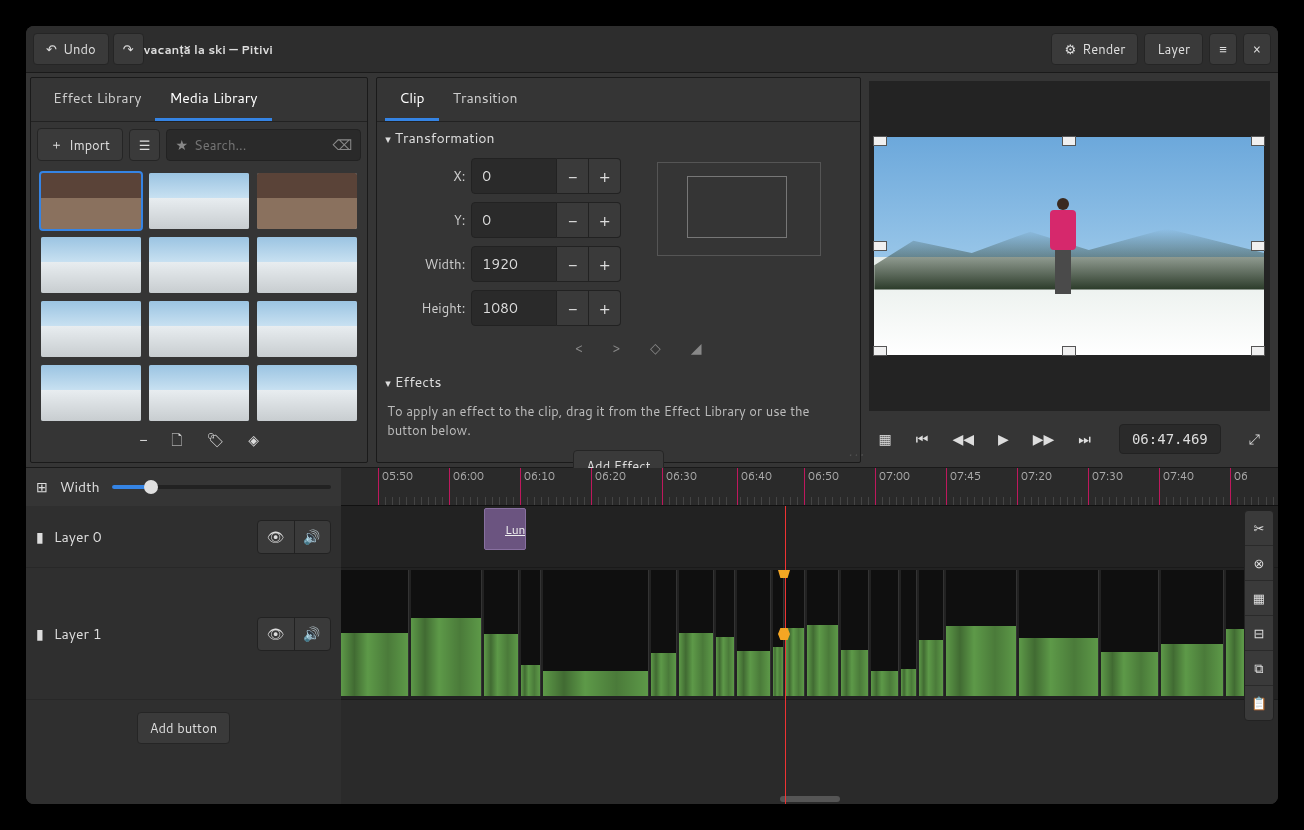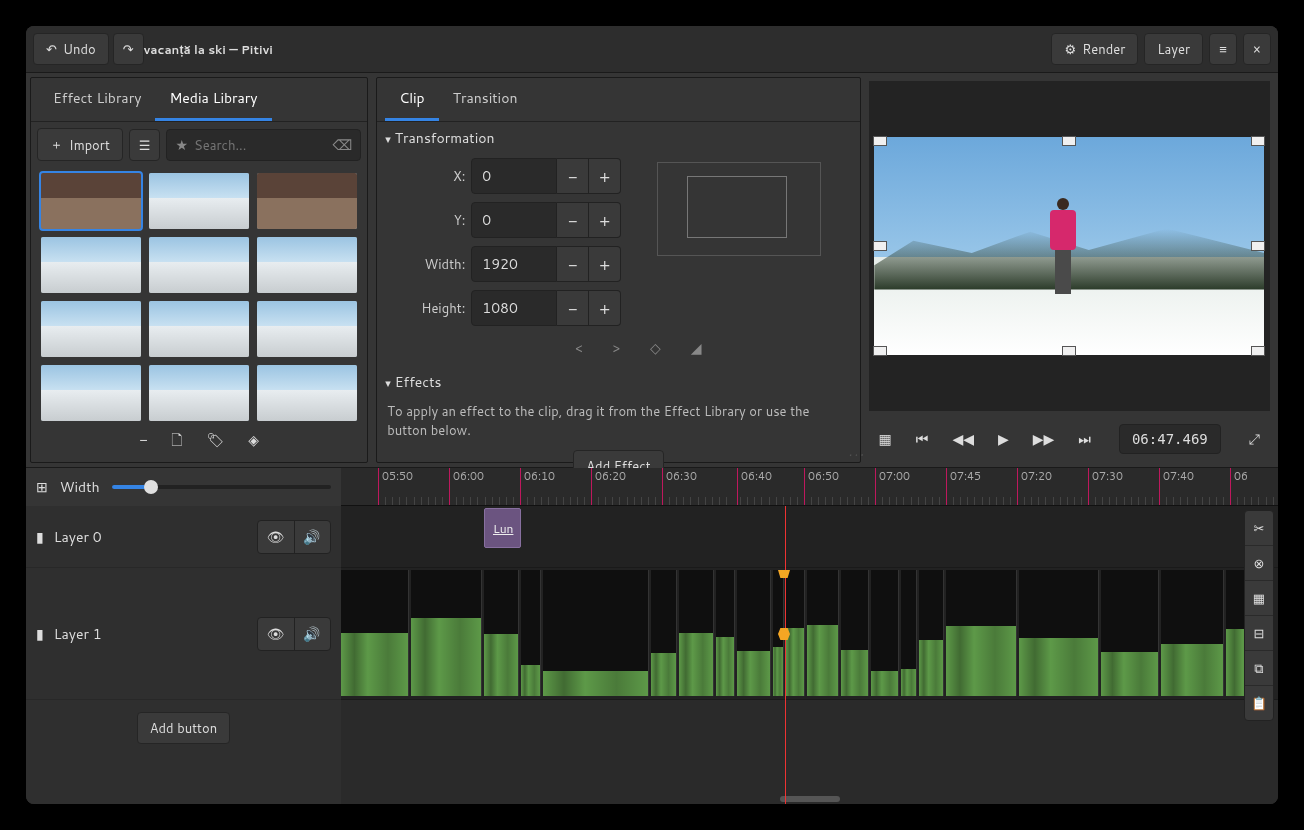--- a/index.html
+++ b/index.html
@@ -75,21 +75,21 @@
 .layer-hdr .name { flex:1; }
 .eye-btns { display:flex; background:#3a3a3a; border:1px solid #222; border-radius:4px;}
 .eye-btns .eb { padding:6px 9px; cursor:pointer; color:#ddd;}
 .eye-btns .eb.muted { color:#666;}
 .eye-btns .eb:first-child { border-right:1px solid #222;}
 .addlayer-row { padding:12px; display:flex; justify-content:center;}
 .tracks-col { flex:1; position:relative; background:#2a2a2a; overflow:hidden;}
 .track { position:absolute; left:0; right:0; background:#222; border-bottom:1px solid #1a1a1a;}
 .track.t0 { top:0; height:62px; }
 .track.t1 { top:62px; height:132px; }
-.clip0 { position:absolute; top:2px; height:40px; left:143px; width:37px; background:#6b5480; border:1px solid #8870a0; color:#eee; font-size:12px; padding:8px; overflow:hidden; border-radius:2px; display:flex; align-items:center;text-decoration:underline;}
+.clip0 { position:absolute; top:2px; height:40px; left:143px; width:37px; background:#6b5480; border:1px solid #8870a0; color:#eee; font-size:12px; padding:20px; overflow:hidden; border-radius:2px; display:flex; align-items:center;text-decoration:underline;}
 .clip1seg { position:absolute; top:2px; height:126px; background:#0f0f0f; border-right:1px solid #333;}
 .clip1seg .wave { position:absolute; bottom:0; left:0; right:0; height:50%; background:#5d9948;}
 .clip1seg .wave::before { content:""; position:absolute; inset:0; background: linear-gradient(90deg, transparent 0%, rgba(0,0,0,0.3) 20%, transparent 40%, rgba(0,0,0,0.2) 70%, transparent 100%);}
 .playhead { position:absolute; top:0; bottom:0; width:1px; background:#e33; left:444px; z-index:10;}
 .playhead::before { content:""; position:absolute; top:-10px; left:-5px; width:0; height:0; border:5px solid transparent; border-top:8px solid #e33;}
 .sel-marker { position:absolute; width:12px; height:8px; background:#f5a623; left:437px; z-index:11;}
 .sel-marker.top { top:64px; clip-path: polygon(0 0,100% 0,80% 100%,20% 100%);}
 .sel-marker.mid { top:122px; clip-path: polygon(20% 0,80% 0,100% 50%,80% 100%,20% 100%,0 50%); height:12px;}
 .tl-tools { position:absolute; right:4px; top:42px; width:30px; background:#3a3a3a; border:1px solid #222; border-radius:4px; display:flex; flex-direction:column; z-index:20;}
 .tl-tools .tb { padding:8px 0; text-align:center; cursor:pointer; color:#ddd; font-size:13px; border-bottom:1px solid #2a2a2a;}

